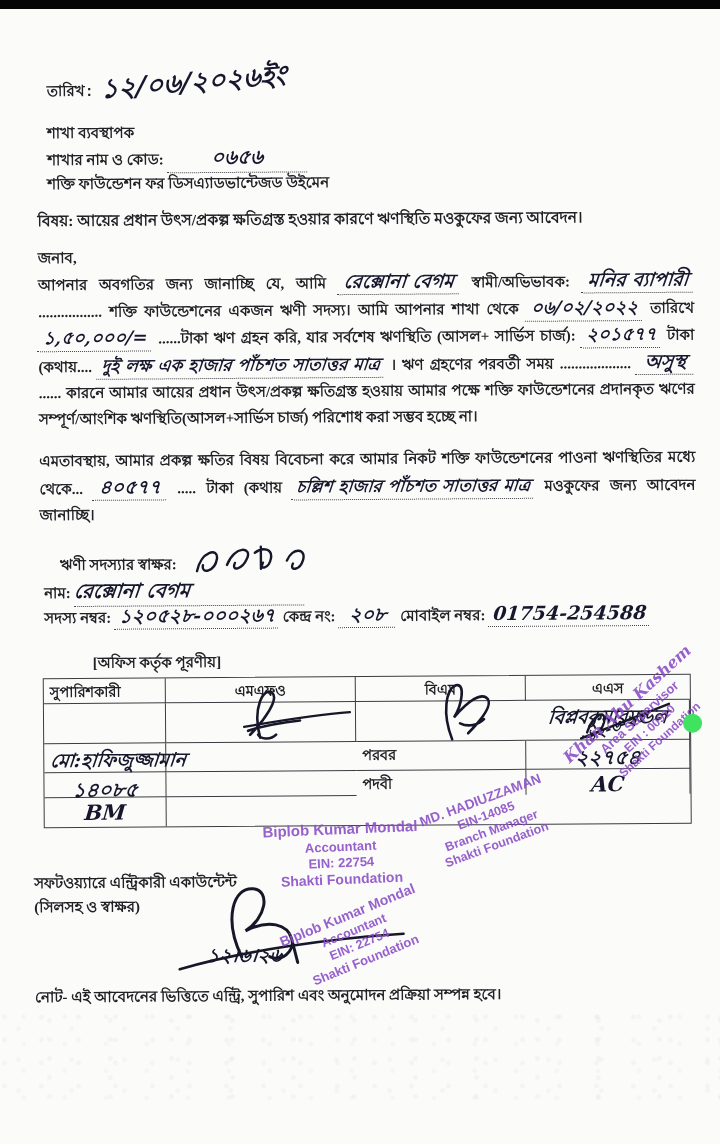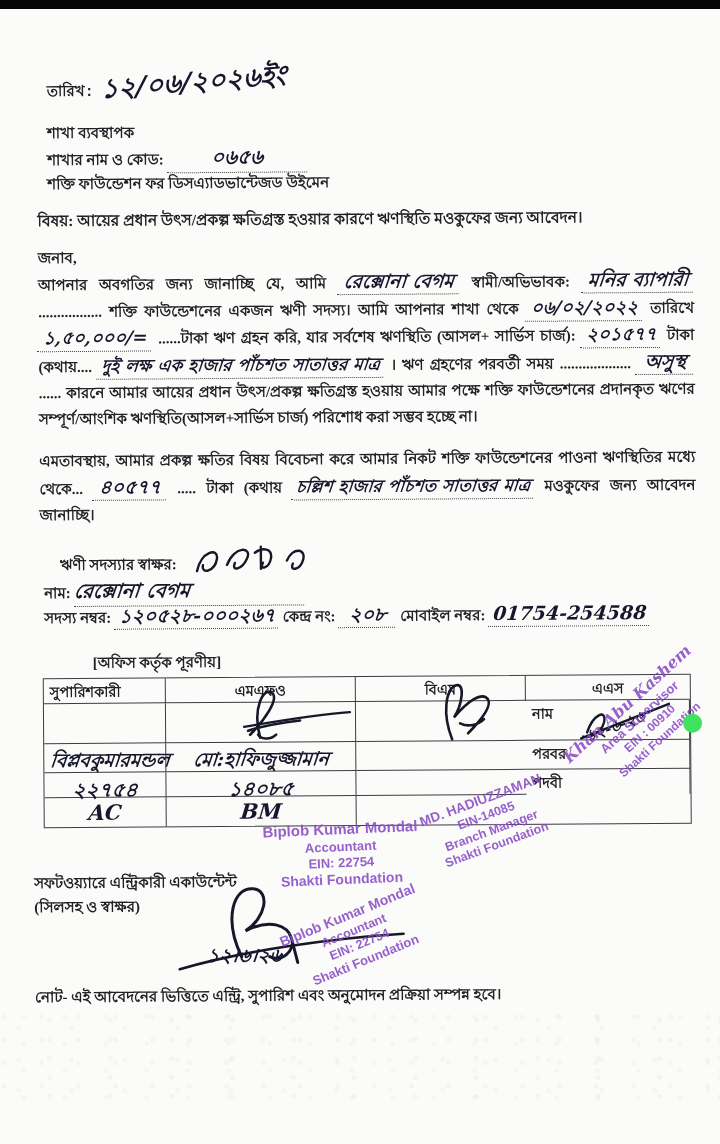--- a/index.html
+++ b/index.html
@@ -124,21 +124,20 @@
 
       <div class="cell">সুপারিশকারী</div>
       <div class="cell center">এমএফও</div>
       <div class="cell center">বিএম</div>
       <div class="cell center last-col">এএস</div>
 
       <div class="cell"></div>
       <div class="cell"></div>
       <div class="cell last-col"></div>
 
-      <div class="cell">নাম</div>
       <div class="cell center"><span class="hw" style="font-size:19px;">বিপ্লবকুমারমন্ডল</span></div>
       <div class="cell center"><span class="hw" style="font-size:19px;">মো:হাফিজুজ্জামান</span></div>
       <div class="cell last-col"></div>
 
       <div class="cell">পরবর</div>
       <div class="cell center"><span class="hw" style="font-size:20px;">২২৭৫৪</span></div>
       <div class="cell center"><span class="hw" style="font-size:20px;">১৪০৮৫</span></div>
       <div class="cell last-col"></div>
 
       <div class="cell last-row">পদবী</div>

